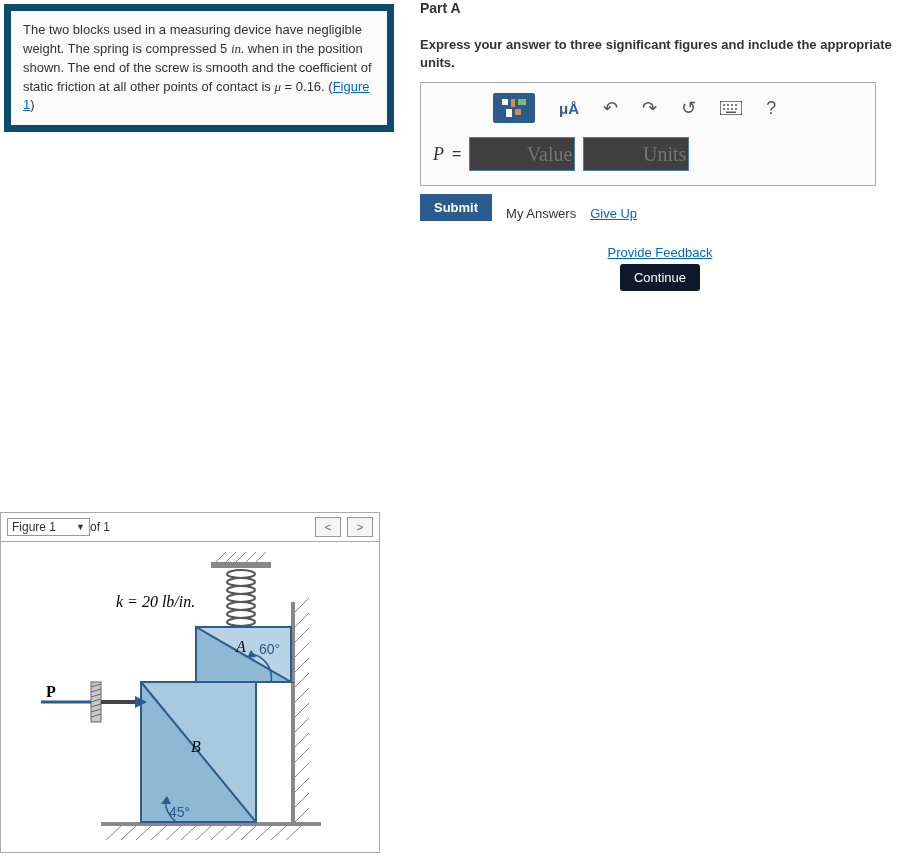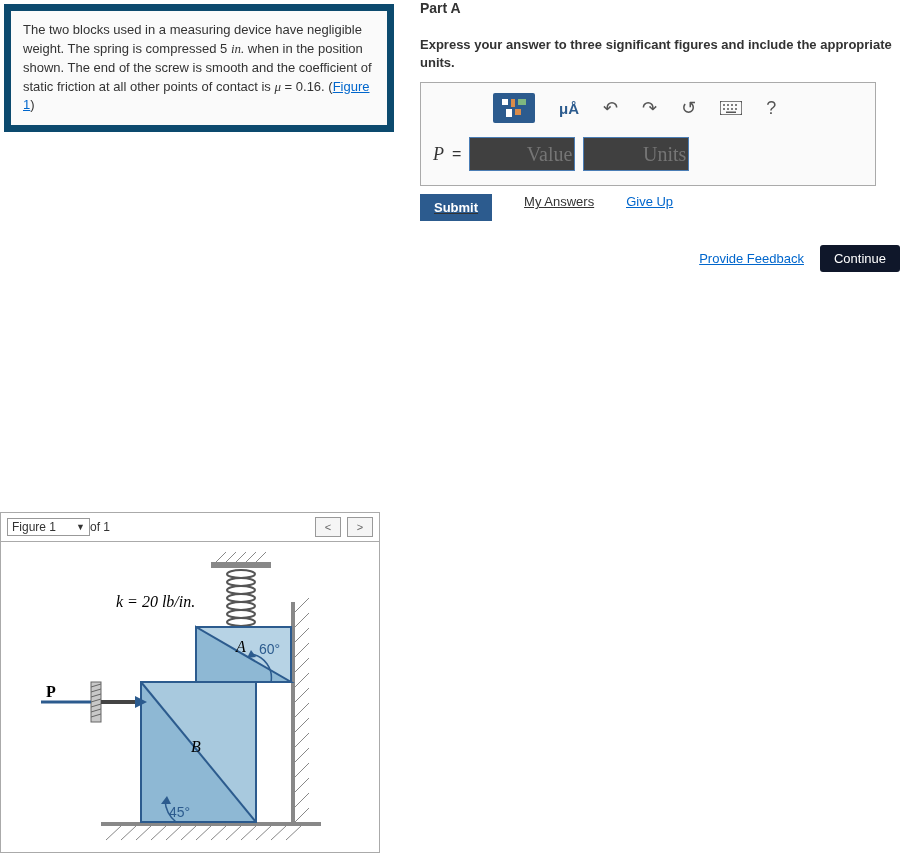--- a/index.html
+++ b/index.html
@@ -123,42 +123,42 @@
   .answer-input {
     width: 100px; height: 30px;
     border: 1px solid #4a7db5;
     font-family: 'Times New Roman', serif;
     font-size: 20px;
     color: #999;
     text-align: right;
     background: #404040;
   }
   .submit-row {
-    display: flex; align-items: flex-start; gap: 32px;
+    display: flex; align-items: flex-end; gap: 14px;
     margin-top: 8px;
-    text-decoration: underline;
   }
   .btn-submit {
     background: #2c5b8e;
     color: #fff;
     font-weight: bold;
     border: none;
     padding: 6px 14px;
     font-size: 13px;
     cursor: pointer;
   }
   .link { color: #0066cc; text-decoration: underline; cursor: pointer; font-size: 13px; }
   .my-answers { color: #333; font-size: 13px; }
   .feedback-row {
     display: flex;
     justify-content: flex-end;
     align-items: center;
-    gap: 16px;
+    gap: 4px;
     margin-top: 24px;
     width: 480px;
+    flex-direction: column;
   }
   .btn-continue {
     background: #0f172a;
     color: #fff;
     border: none;
     padding: 6px 14px;
     font-size: 13px;
     border-radius: 3px;
     cursor: pointer;
   }

